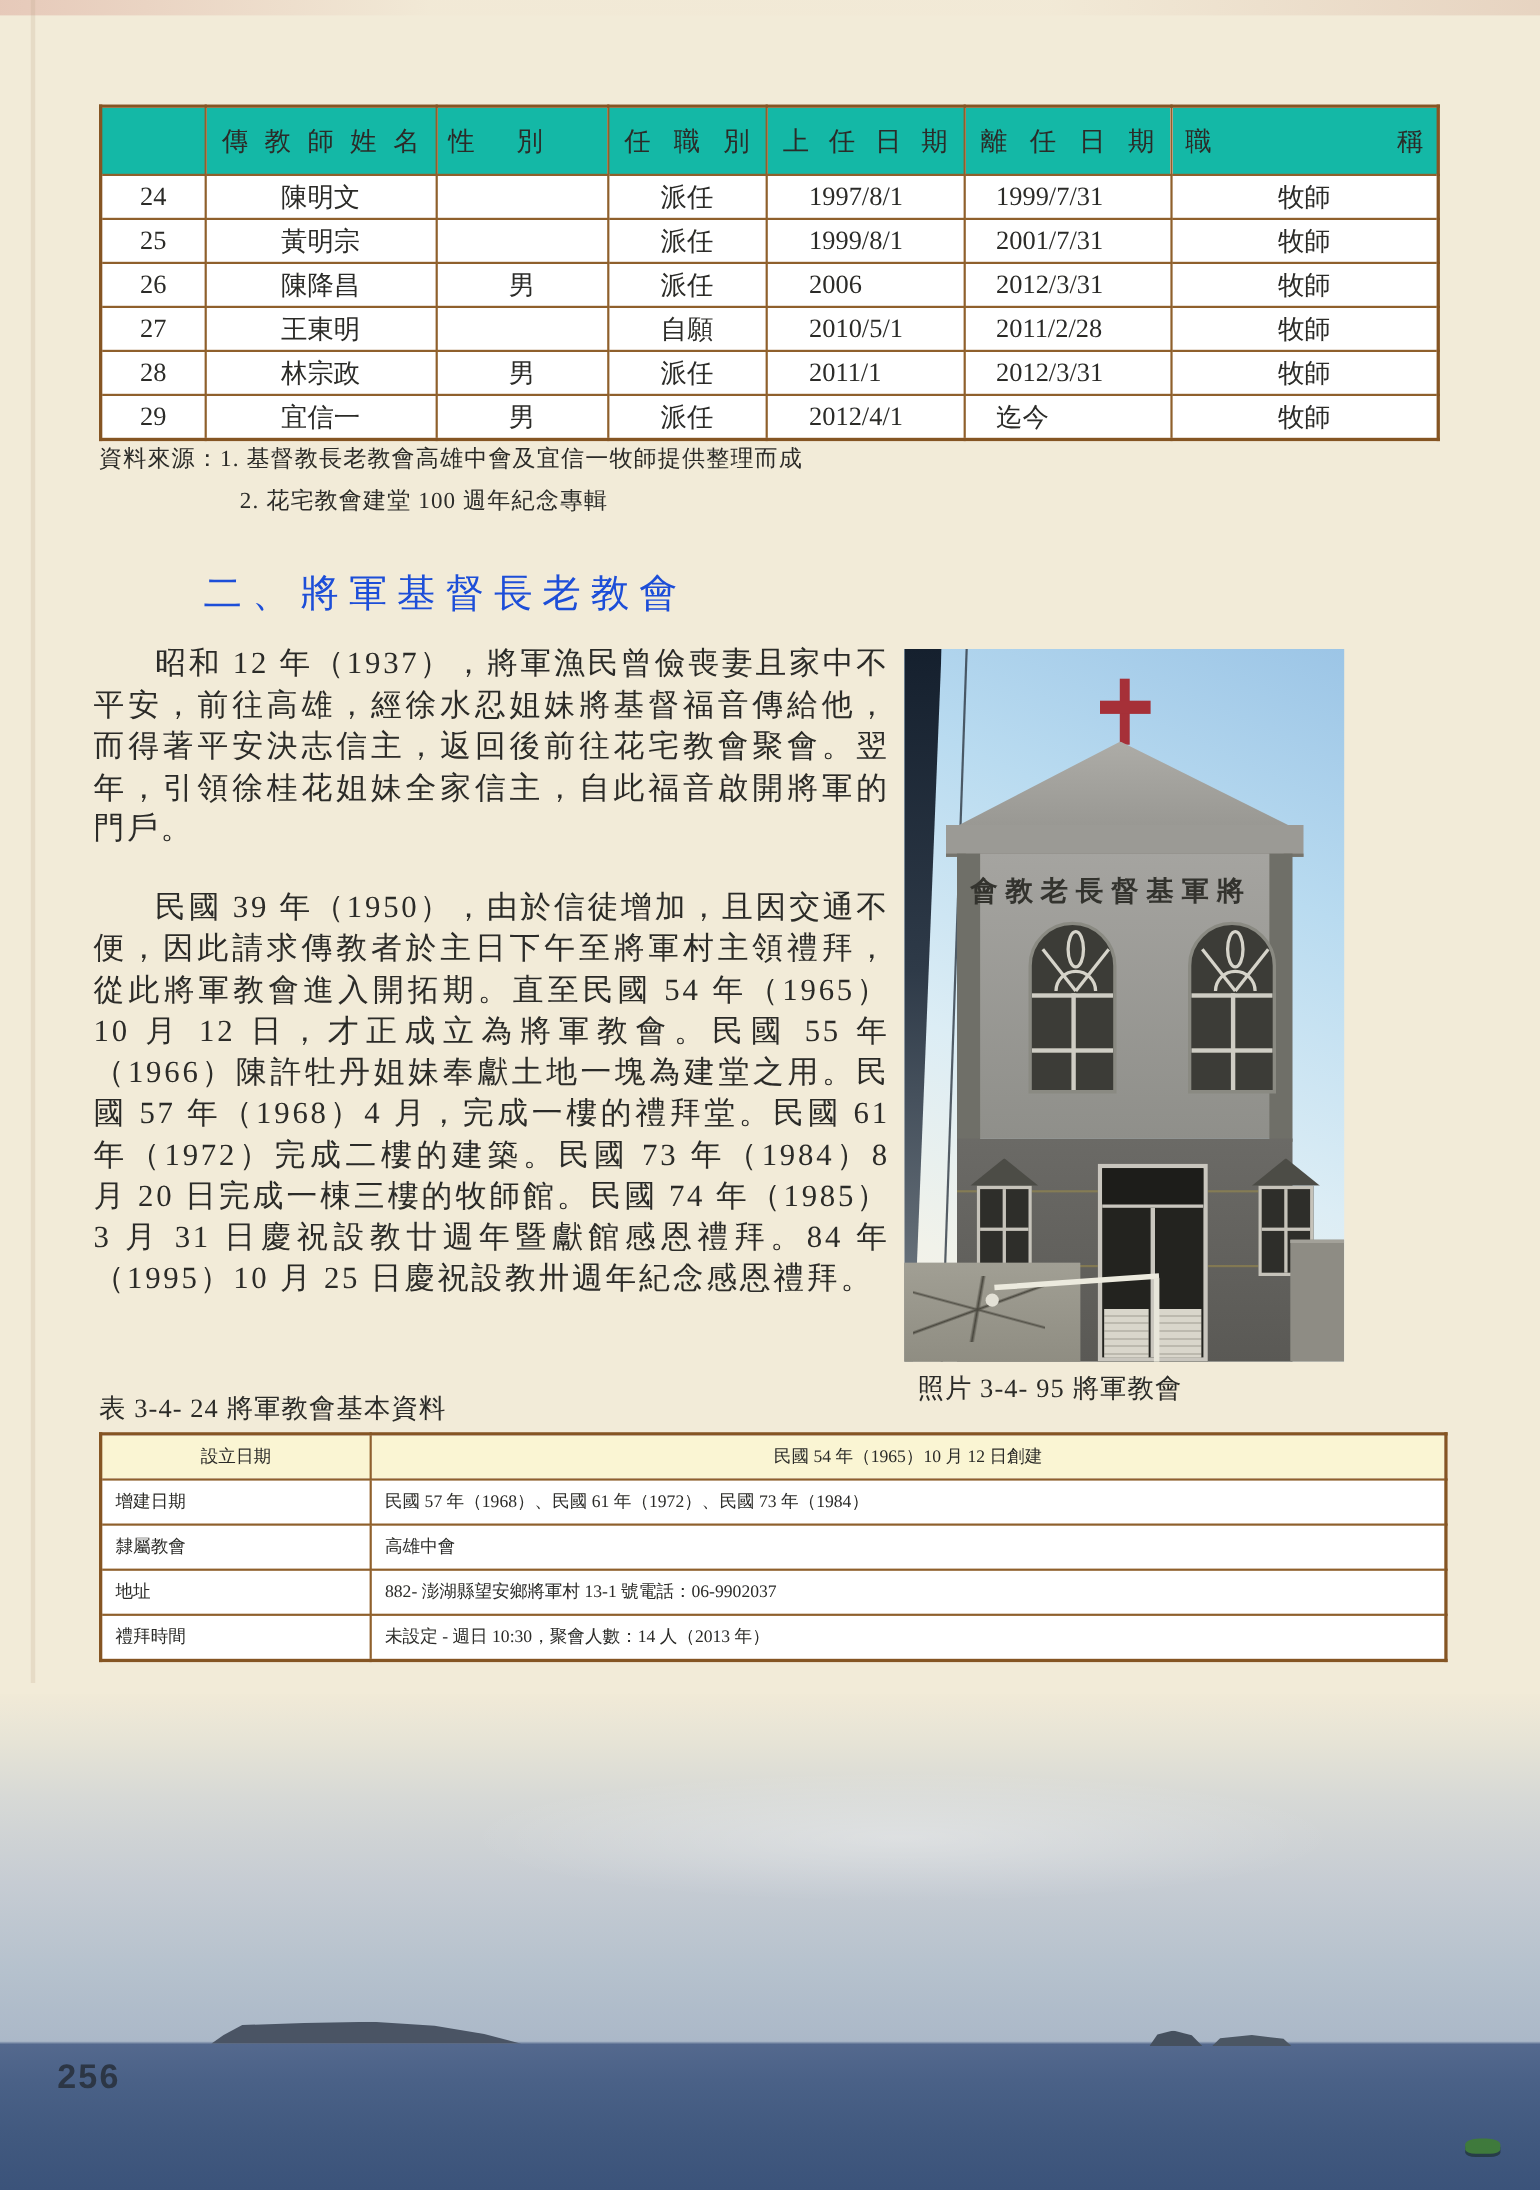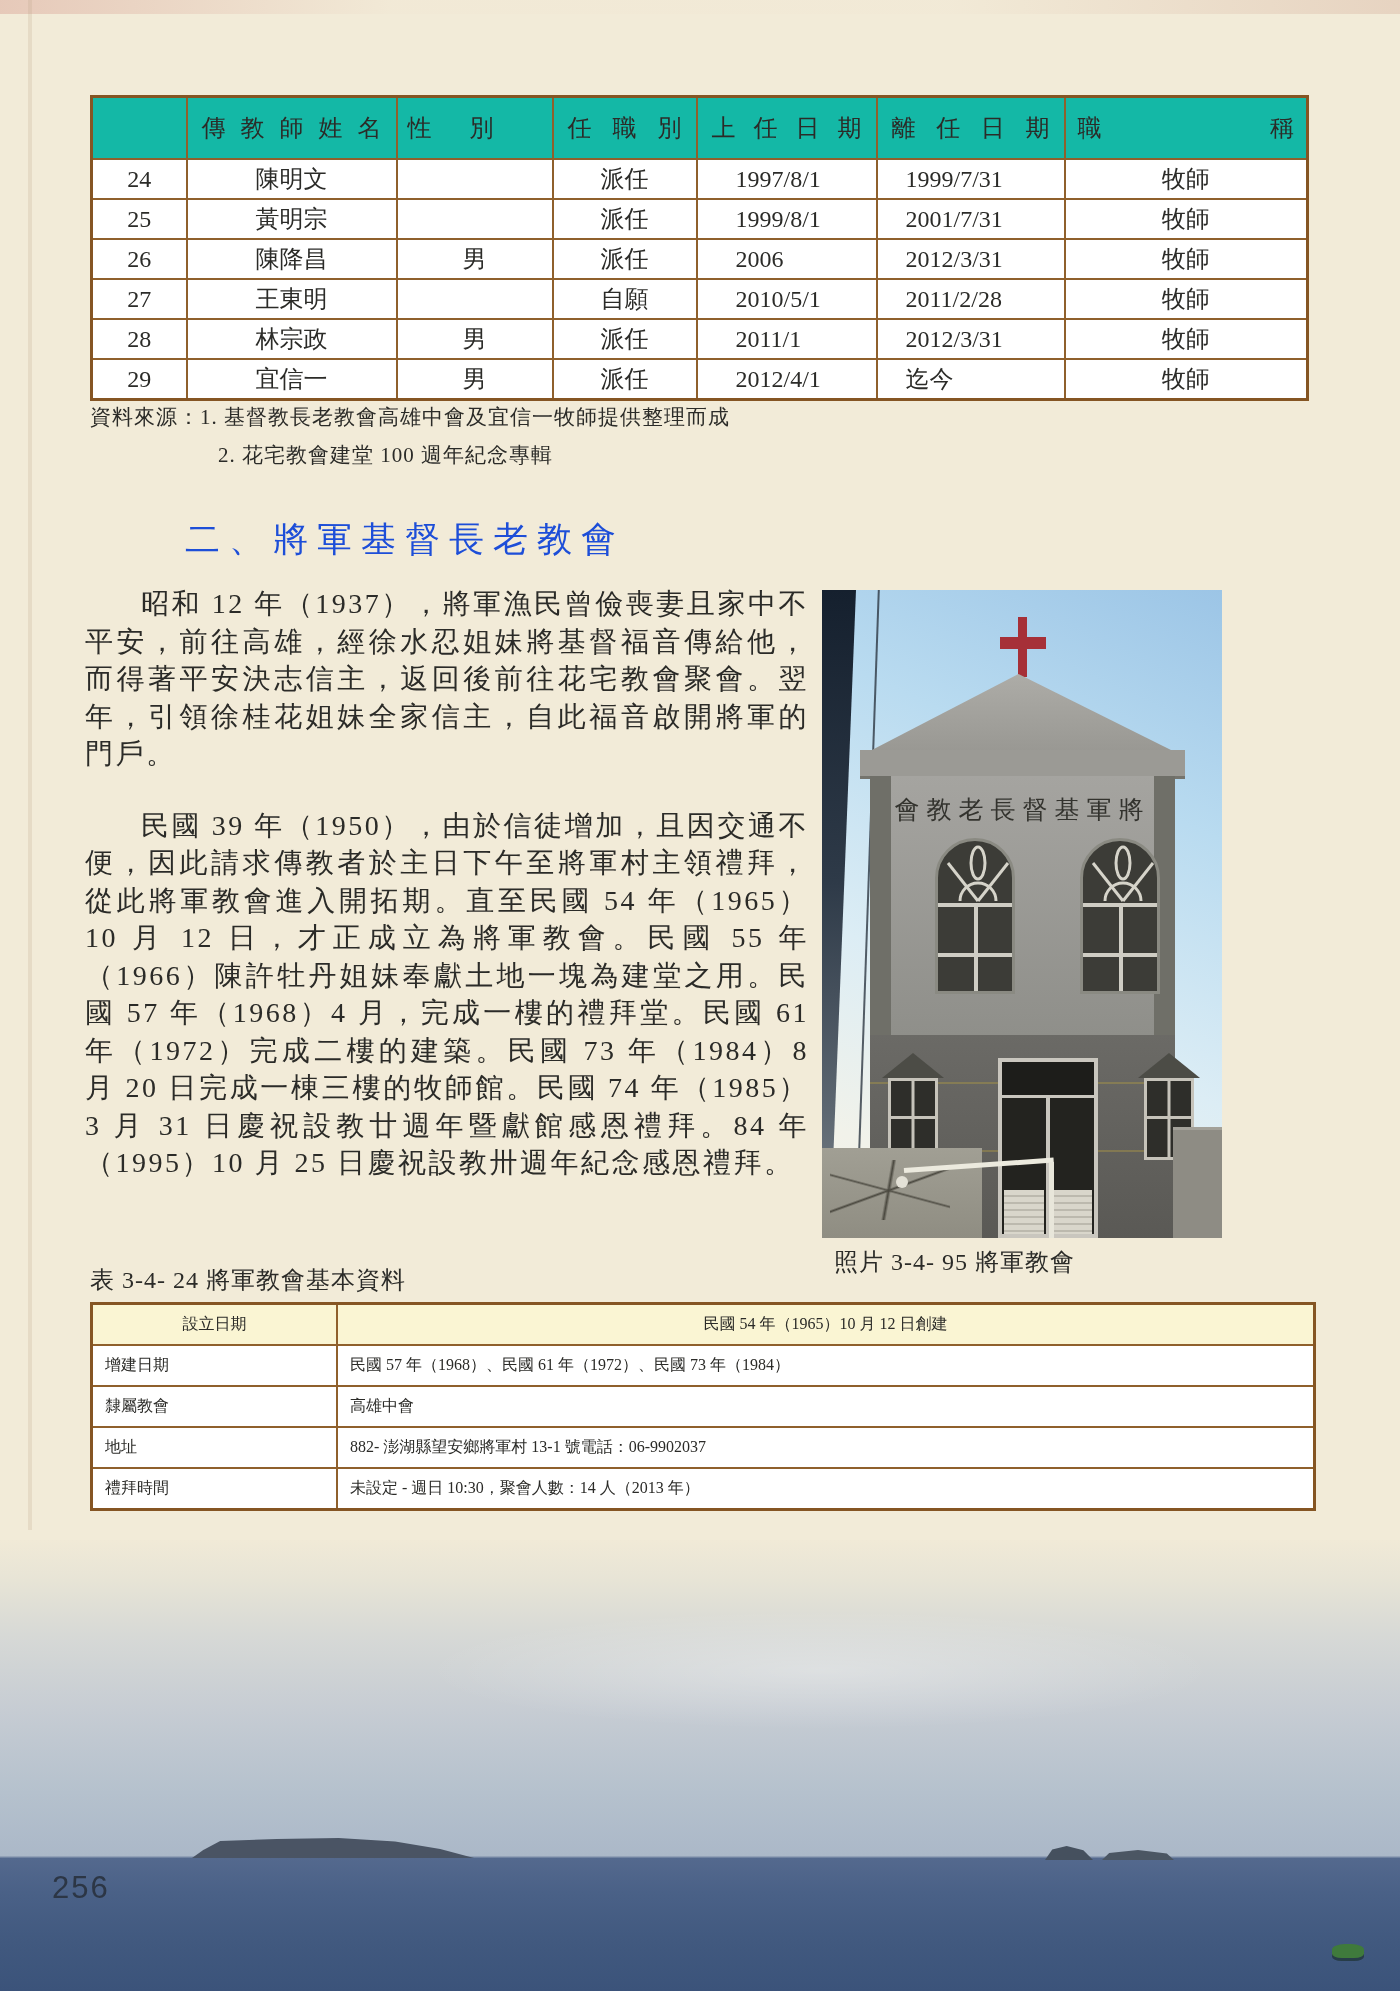--- a/index.html
+++ b/index.html
@@ -54,21 +54,21 @@
   #gable{left:48px;top:84px;width:303px;height:77px;
     background:linear-gradient(180deg,#adaca7,#999893);
     clip-path:polygon(49% 0,0 100%,100% 100%);}
   #cornice{left:38px;top:160px;width:325px;height:26px;background:#9b9a95;
     border-bottom:3px solid #75746d;}
   #facade{left:56px;top:186px;width:289px;height:259px;
     background:linear-gradient(180deg,#a5a4a0,#8f8f8a);}
   .pilaster{top:186px;width:21px;height:262px;background:#6f6f68;}
   #pilaster-l{left:48px;} #pilaster-r{left:332px;}
   #sign{left:60px;top:203px;width:281px;height:40px;
-    font-size:25px;letter-spacing:7px;text-align:center;color:#33332e;font-weight:400;}
+    font-size:25px;letter-spacing:7px;color:#33332e;font-weight:700;}
   .arch{top:248px;width:80px;height:156px;border-radius:40px 40px 0 0;
     background:#3c3c37;border:3px solid #8a8a82;box-sizing:border-box;overflow:hidden;}
   #arch-l{left:113px;} #arch-r{left:258px;}
   .arch svg{position:absolute;left:0;top:0;}
   .rail1{position:absolute;left:0;top:62px;width:100%;height:4px;background:#cfcdc4;}
   .vmul{position:absolute;left:36px;top:62px;width:4px;height:94px;background:#cfcdc4;}
   .hmul{position:absolute;left:0;top:112px;width:100%;height:4px;background:#cfcdc4;}
   #ground{left:48px;top:445px;width:305px;height:203px;
     background:linear-gradient(180deg,#6b6a66,#5a5955);}
   .seam{left:48px;width:305px;height:2px;background:rgba(170,150,70,.45);}
@@ -108,21 +108,21 @@
   #itable td{border:2px solid #8f602c;font-size:16px;height:39px;padding:0 0 0 12px;white-space:nowrap;overflow:hidden;}
   #itable td.ilabel{width:243px;}
   #itable tr.first td{background:#faf5d3;}
   #itable tr.first td.ilabel{text-align:center;padding:0;}
   #itable tr.first td.ivalue{text-align:center;padding:0;}
 
   
   #ocean{position:absolute;left:0;top:1540px;width:1400px;height:451px;
     background:linear-gradient(180deg,
       #f1ead7 0%, #e7e4d6 9%, #d7d9d6 21%, #c6ccd3 38%, #b5c1cd 56%,
-      #abb8c8 70%, #54698e 70.6%, #4a6187 78%, #41597f 89%, #3b537a 100%);}
+      #abb8c8 70%, #54698e 70.6%, #4a6187 78%, #41597f 89%, #3b537a 100%);font-weight:bold;}
   #cloud-glow{position:absolute;left:30%;top:70px;width:800px;height:120px;border-radius:50%;
     background:radial-gradient(ellipse at center,rgba(255,255,255,.30),rgba(255,255,255,0) 70%);}
   #land-left{position:absolute;left:192px;top:298px;width:282px;height:20px;background:#4a5464;
     clip-path:polygon(0 100%,4% 60%,10% 15%,30% 5%,52% 0,72% 18%,88% 55%,100% 100%);}
   #rock1{position:absolute;left:1045px;top:306px;width:48px;height:14px;background:#45505e;
     clip-path:polygon(0 100%,15% 25%,45% 0,80% 30%,100% 100%);}
   #rock2{position:absolute;left:1102px;top:310px;width:72px;height:10px;background:#4b5663;
     clip-path:polygon(0 100%,10% 30%,50% 0,90% 35%,100% 100%);}
   #boat{position:absolute;left:1332px;top:404px;width:32px;height:14px;background:#3f7a3c;
     border-radius:40% 40% 30% 30%;box-shadow:0 3px 0 rgba(20,40,30,.55);}

